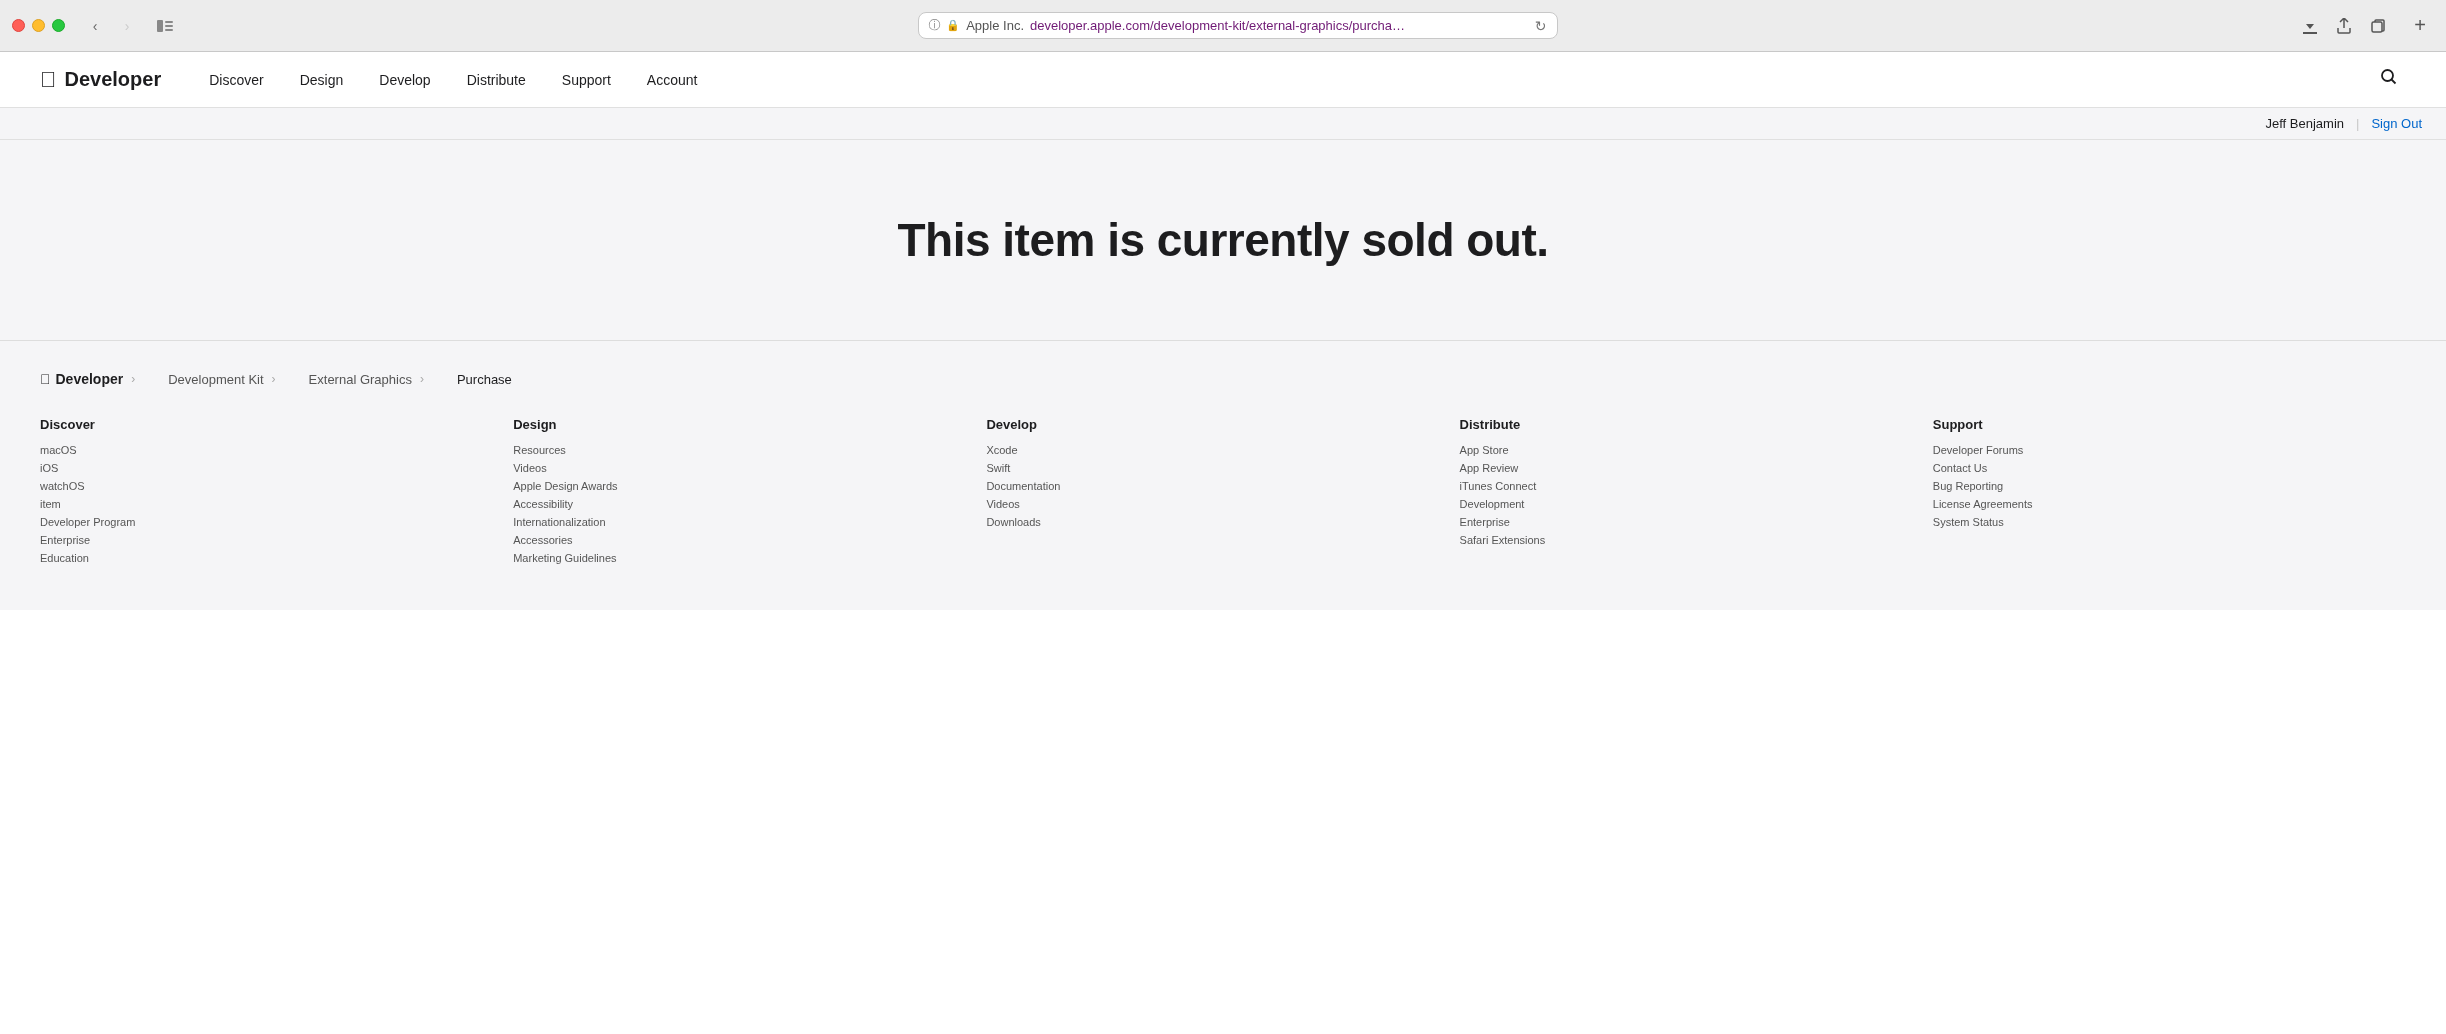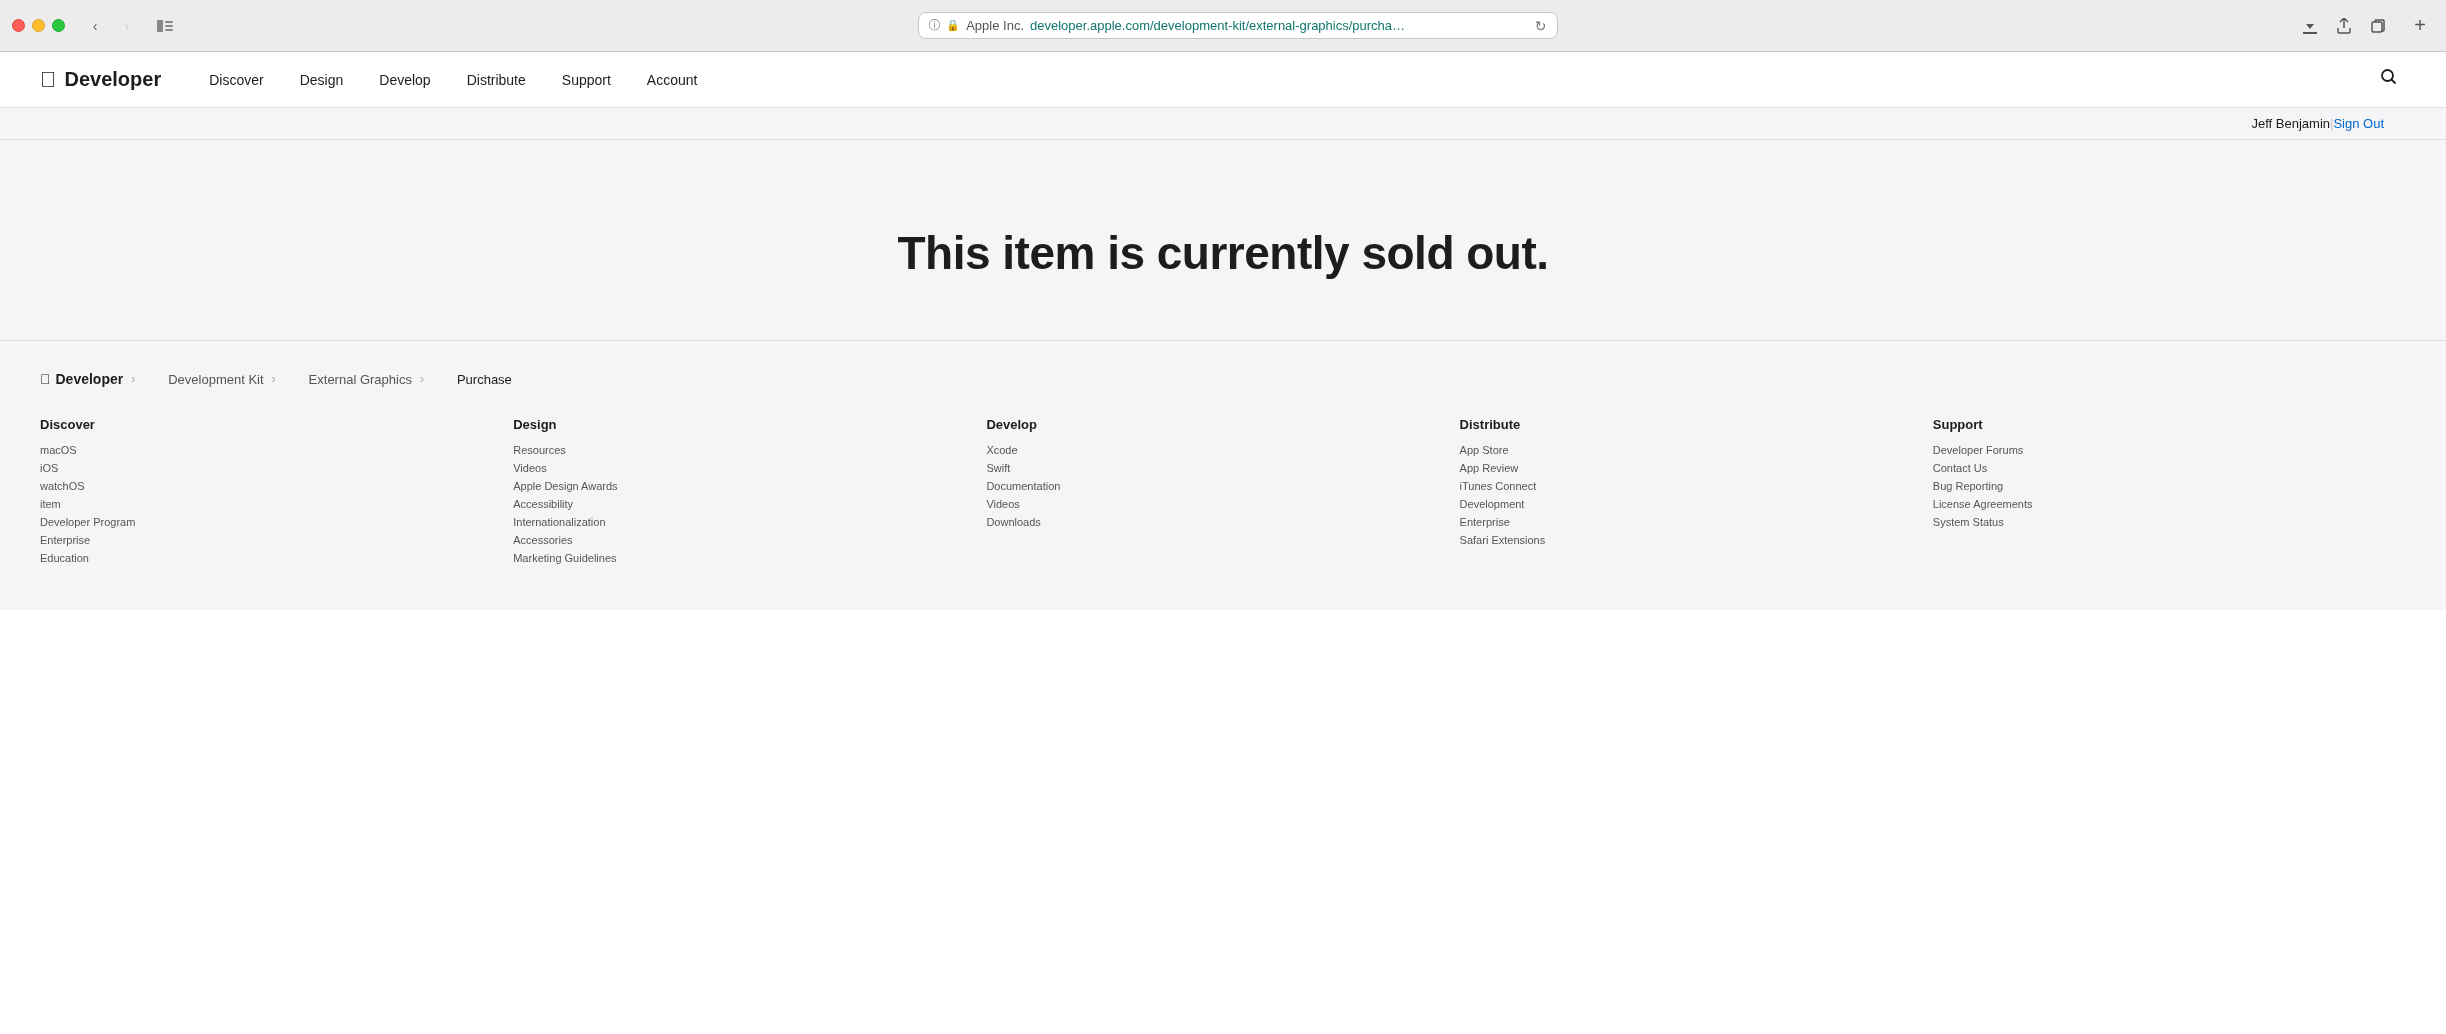--- a/index.html
+++ b/index.html
@@ -41,21 +41,21 @@
       border-radius: 8px;
       border: 1px solid #c8c8c8;
       padding: 4px 10px;
       font-size: 13px;
       gap: 6px;
       max-width: 640px;
       margin: 0 auto;
     }
     .address-bar .lock { color: #28c840; font-size: 11px; }
     .address-bar .company { color: #555; font-weight: 500; }
-    .address-bar .url { color: #0f766e; }
+    .address-bar .url { color: #701a75; }
     .address-bar .reload-btn { margin-left: auto; background: none; border: none; color: #777; cursor: pointer; font-size: 14px; }
     .browser-actions { display: flex; gap: 6px; margin-left: auto; }
     .browser-action-btn {
       width: 28px; height: 28px; border-radius: 6px;
       background: transparent; border: none; cursor: pointer;
       display: flex; align-items: center; justify-content: center;
       color: #555; font-size: 14px;
     }
     .new-tab-btn {
       width: 28px; height: 28px;
@@ -95,36 +95,37 @@
       text-decoration: none;
     }
     .search-btn {
       margin-left: auto;
       background: none; border: none; cursor: pointer;
       font-size: 18px; color: #1d1d1f;
       padding: 8px;
     }
     .user-bar {
       background: #f5f5f7;
-      padding: 8px 62px;
+      padding: 8px 24px;
       display: flex;
       justify-content: flex-end;
       align-items: center;
+      gap: 12px;
       font-size: 13px;
       color: #1d1d1f;
       border-bottom: 1px solid #e0e0e0;
     }
     .user-bar .divider { color: #c8c8c8; }
     .sign-out-link { color: #0066cc; text-decoration: none; cursor: pointer; }
 
     
     .hero-section {
       background: #f5f5f7;
       display: flex;
-      align-items: flex-end;
+      align-items: center;
       justify-content: center;
       min-height: 200px;
       padding: 60px 40px;
     }
     .sold-out-text {
       font-size: 46px;
       font-weight: 600;
       color: #1d1d1f;
       letter-spacing: -0.5px;
       text-align: center;

